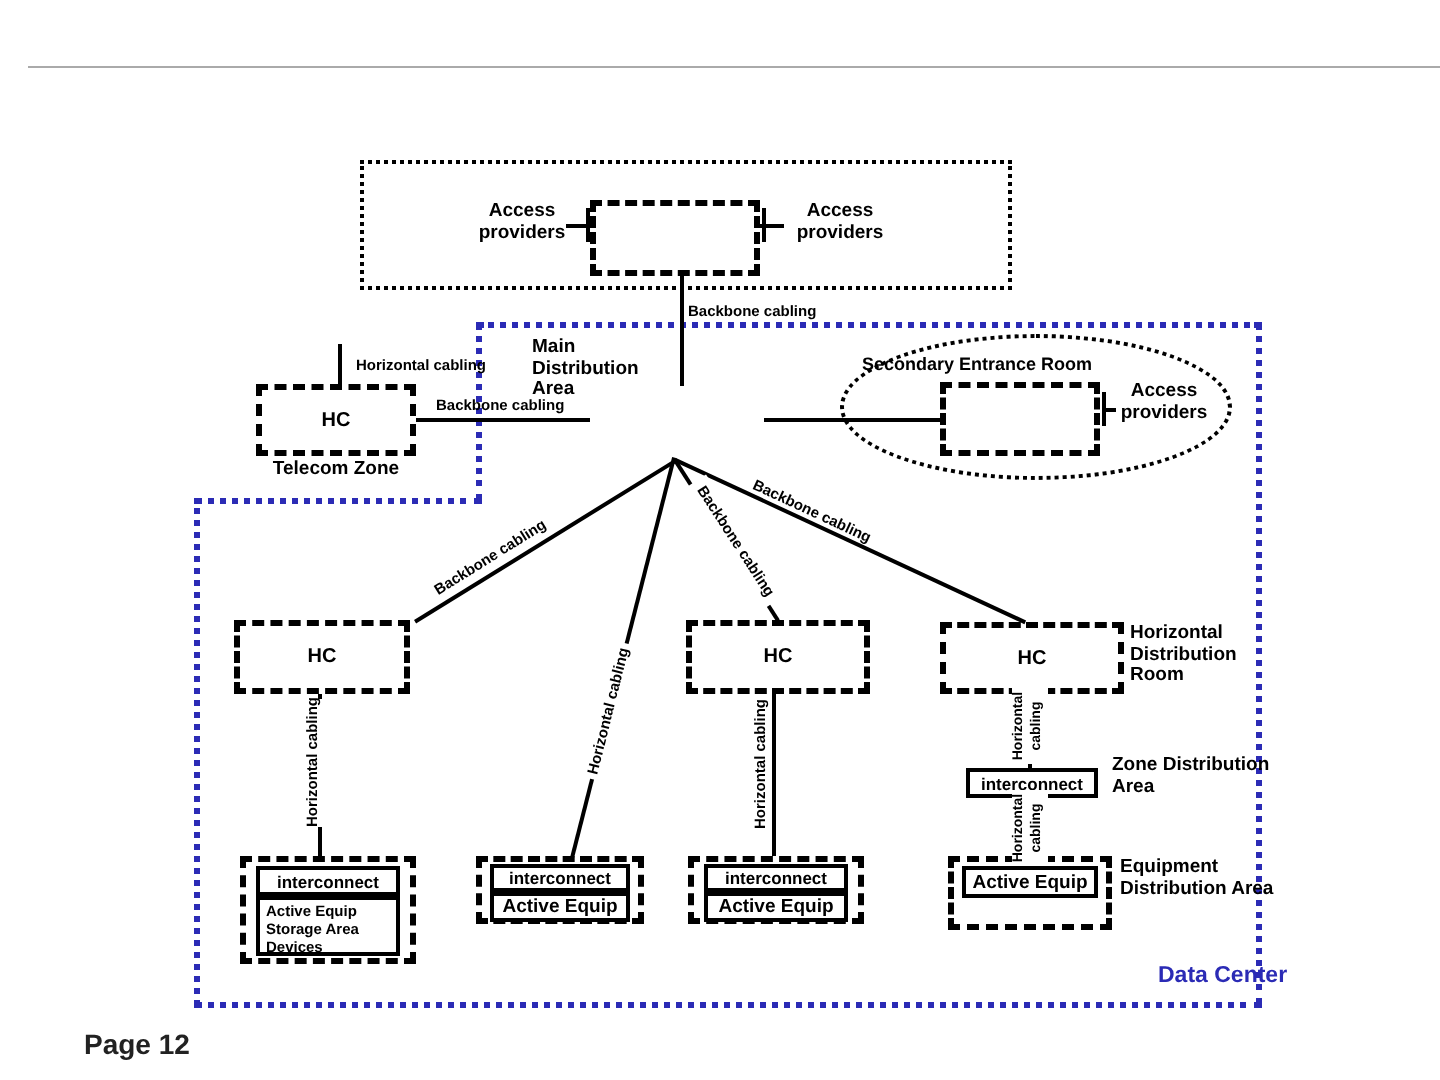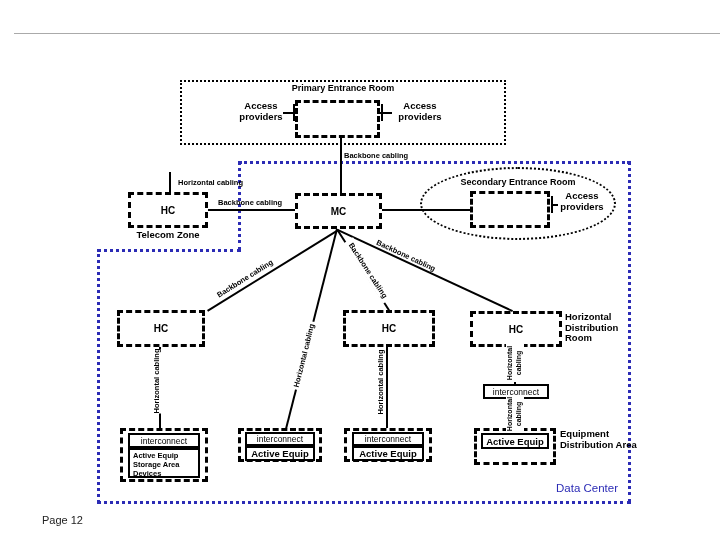--- a/index.html
+++ b/index.html
@@ -15,25 +15,25 @@
   .ellipse{border-radius:50%;}
   .blue-h{position:absolute;height:0;border-top:3px dotted #2b2bb5;}
   .blue-v{position:absolute;width:0;border-left:3px dotted #2b2bb5;}
   .lbl{position:absolute;font-weight:bold;line-height:1.12;}
   .ctr{display:flex;align-items:center;justify-content:center;text-align:center;}
   .cab{position:absolute;font-size:7.5px;font-weight:bold;white-space:nowrap;line-height:11px;}
   .cab2{position:absolute;font-size:7px;font-weight:bold;line-height:8.5px;text-align:center;}
   .rot{transform-origin:50% 50%;}
   .wbg{background:#fff;}
   .t9{font-size:9px;}  .t95{font-size:9.5px;}  .t10{font-size:10px;}
-  .normalw{font-weight:normal;}
+  .normalw{font-weight:bold;}
   .pre{white-space:pre-line;}
   #title{position:absolute;left:42px;top:46px;font-size:16.5px;font-weight:bold;}
-  #pageno{position:absolute;left:42px;top:514px;font-size:11px;color:#222;}
-  #dclabel{position:absolute;left:556px;top:482px;font-size:11.5px;font-weight:normal;color:#2b2bb5;}
+  #pageno{position:absolute;left:42px;top:514px;font-size:14px;color:#222;font-weight:bold;}
+  #dclabel{position:absolute;left:579px;top:482px;font-size:11.5px;font-weight:bold;color:#2b2bb5;}
 </style>
 </head>
 <body>
 
 <div id="slide">
 
   <div class="abs" style="left:14px;top:33px;width:706px;border-top:1.5px solid #aaa;"></div>
   <div id="pageno">Page 12</div>
 
   <div class="blue-h" style="left:239px;top:161px;width:391px;"></div>
@@ -59,41 +59,41 @@
   <div class="rline" style="left:338px;top:229px;width:207px;transform:rotate(104.3deg);"></div>
   <div class="rline" style="left:338px;top:229px;width:96px;transform:rotate(57.3deg);"></div>
   <div class="rline" style="left:338px;top:229px;width:193px;transform:rotate(24.9deg);"></div>
 
   <div class="vline" style="left:159px;top:347px;height:83px;"></div>
   <div class="vline" style="left:386px;top:347px;height:81px;"></div>
   <div class="vline" style="left:514px;top:347px;height:37px;"></div>
   <div class="vline" style="left:514px;top:399px;height:34px;"></div>
 
   <div class="dotbox" style="left:180px;top:80px;width:326px;height:65px;"></div>
-  <div class="lbl t9" style="left:180px;top:83px;width:326px;text-align:center;">Primary Entrance Room</div>
   <div class="dashbox" style="left:295px;top:100px;width:85px;height:38px;"></div>
   <div class="lbl t95" style="left:233px;top:101px;width:56px;text-align:center;">Access providers</div>
   <div class="lbl t95" style="left:392px;top:101px;width:56px;text-align:center;">Access providers</div>
 
   <div class="dashbox ctr t10" style="left:128px;top:192px;width:80px;height:36px;font-weight:bold;">HC</div>
   <div class="lbl t95" style="left:122px;top:230px;width:92px;text-align:center;">Telecom Zone</div>
 
-  <div class="dashbox ctr t10" style="left:295px;top:193px;width:87px;height:36px;font-weight:bold;">MC</div>
+  <div class="lbl t95" style="left:266px;top:169px;width:62px;">Main Distribution Area</div>
 
   <div class="dotbox ellipse" style="left:420px;top:167px;width:196px;height:73px;"></div>
-  <div class="lbl t9" style="left:431px;top:177px;width:174px;text-align:center;">Secondary Entrance Room</div>
+  <div class="lbl t9" style="left:431px;top:177px;width:174px;text-align:left;">Secondary Entrance Room</div>
   <div class="dashbox" style="left:470px;top:191px;width:80px;height:37px;"></div>
   <div class="lbl t95" style="left:554px;top:191px;width:56px;text-align:center;">Access providers</div>
 
   <div class="dashbox ctr t10" style="left:117px;top:310px;width:88px;height:37px;font-weight:bold;">HC</div>
   <div class="dashbox ctr t10" style="left:343px;top:310px;width:92px;height:37px;font-weight:bold;">HC</div>
   <div class="dashbox ctr t10" style="left:470px;top:311px;width:92px;height:36px;font-weight:bold;">HC</div>
   <div class="lbl t95" style="left:565px;top:312px;width:82px;">Horizontal Distribution Room</div>
 
   <div class="solidbox ctr normalw" style="left:483px;top:384px;width:66px;height:15px;font-size:8.5px;">interconnect</div>
+  <div class="lbl t95" style="left:556px;top:378px;width:80px;">Zone Distribution Area</div>
   <div class="dashbox" style="left:474px;top:428px;width:82px;height:37px;"></div>
   <div class="solidbox ctr t95" style="left:481px;top:433px;width:68px;height:16px;font-weight:bold;">Active Equip</div>
   <div class="lbl t95" style="left:560px;top:429px;width:90px;">Equipment Distribution Area</div>
 
   <div class="dashbox" style="left:120px;top:428px;width:88px;height:54px;"></div>
   <div class="solidbox ctr normalw" style="left:128px;top:433px;width:72px;height:15px;font-size:8.5px;">interconnect</div>
   <div class="solidbox pre" style="left:128px;top:448px;width:72px;height:30px;font-size:7.5px;font-weight:bold;line-height:9px;padding:1px 0 0 3px;">Active Equip
 Storage Area
 Devices</div>
 

